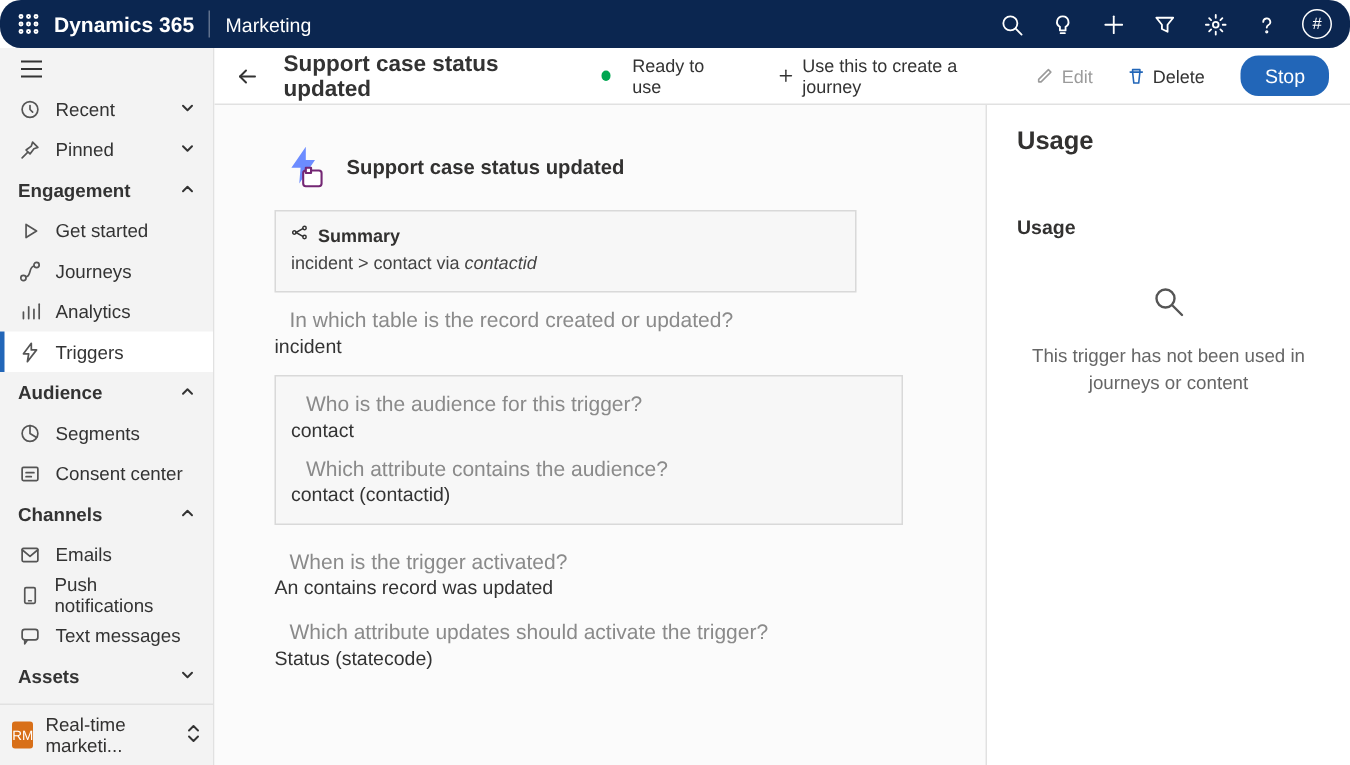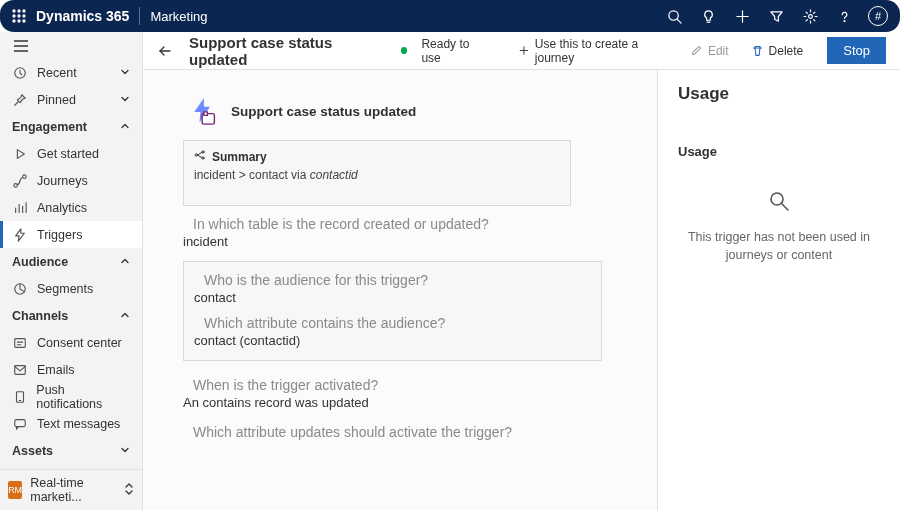--- a/index.html
+++ b/index.html
@@ -65,21 +65,21 @@
   .cmdbar .status-dot { width: 7px; height: 7px; border-radius: 50%; background: #00a650; margin-left: 10px; }
   .cmdbar .status-text { color: #333; font-size: 12px; }
   .cmdbar .spacer { flex: 1; }
   .cmdbar .cmd-item { display:flex; align-items:center; gap:5px; color:#333; font-size:12px; cursor:pointer; padding: 0 4px;}
   .cmdbar .cmd-item.muted { color:#9b9b9b; }
   .cmdbar .cmd-item.muted svg { stroke:#9b9b9b; }
   .stop-btn {
     background: var(--blue-btn);
     color: #fff;
     padding: 6px 16px;
-    border-radius: 0;
+    border-radius: 12px;
     font-size: 13px;
     cursor: pointer;
     margin-left: 6px;
   }
   
   .sidebar {
     position: absolute;
     top: var(--nav-h);
     left: 0;
     bottom: 0;
@@ -125,21 +125,21 @@
     flex: 1;
     padding: 26px 0 0 40px;
     overflow: auto;
   }
   .card-head { display:flex; align-items:center; gap:14px; margin-bottom: 14px; margin-left: 6px;}
   .card-head .bolt-icon svg { display:block; }
   .card-head .card-title { font-weight: 600; font-size: 13.5px; }
   .summary-box {
     border: 1px solid #d9d9d9;
     background: #f7f7f7;
-    padding: 8px 10px 23px;
+    padding: 8px 10px 12px;
     width: 388px;
     margin-bottom: 10px;
   }
   .summary-title { display:flex; align-items:center; gap:6px; font-weight:600; font-size:12px; margin-bottom:4px;}
   .summary-path { font-size:12px; color:#444;}
   .summary-path i { font-style: italic; }
   .q { font-size: 14px; color: var(--text-light); margin-top: 10px; margin-left: 10px; }
   .a { font-size: 13px; color: #333; margin-top: 2px; }
   .aud-box {
     border: 1px solid #d9d9d9;
@@ -308,35 +308,35 @@
   </div>
   <div class="row">
     <span class="icon">
         <svg width="14" height="14" viewBox="0 0 16 16">
           <circle cx="8" cy="8" r="6"></circle>
           <path d="M8 2v6l5 3"></path>
         </svg>
       </span>
     <span>Segments</span>
   </div>
+  <div class="row">
+    <span class="icon">
+        <svg width="14" height="14" viewBox="0 0 16 16">
+          <rect x="2" y="3" width="12" height="10" rx="1"></rect>
+          <line x1="5" y1="7" x2="11" y2="7"></line>
+          <line x1="5" y1="10" x2="9" y2="10"></line>
+        </svg>
+      </span>
+    <span>Consent center</span>
+  </div>
   <div class="row section">
     <span>Channels</span>
     <span class="chev"><svg width="10" height="10" viewBox="0 0 10 10">
           <polyline points="2 6.5 5 3.5 8 6.5"></polyline>
         </svg></span>
-  </div>
-  <div class="row">
-    <span class="icon">
-        <svg width="14" height="14" viewBox="0 0 16 16">
-          <rect x="2" y="3" width="12" height="10" rx="1"></rect>
-          <line x1="5" y1="7" x2="11" y2="7"></line>
-          <line x1="5" y1="10" x2="9" y2="10"></line>
-        </svg>
-      </span>
-    <span>Consent center</span>
   </div>
   <div class="row">
     <span class="icon">
         <svg width="14" height="14" viewBox="0 0 16 16">
           <rect x="2" y="3" width="12" height="10" rx="1"></rect>
           <polyline points="2 4 8 9 14 4"></polyline>
         </svg>
       </span>
     <span>Emails</span>
   </div>
@@ -446,20 +446,21 @@
       <div class="q" style="margin-top:0">Who is the audience for this trigger?</div>
       <div class="a">contact</div>
       <div class="q">Which attribute contains the audience?</div>
       <div class="a">contact (contactid)</div>
     </div>
 
     <div class="q" style="margin-top:16px">When is the trigger activated?</div>
     <div class="a">An contains record was updated</div>
 
     <div class="q" style="margin-top:14px">Which attribute updates should activate the trigger?</div>
+    <div class="a">Status (statecode)</div>
   </div>
 
   <div class="right-panel">
     <h2>Usage</h2>
     <div class="sub">Usage</div>
     <div class="magnifier">
       <svg width="24" height="24" viewBox="0 0 24 24" style="stroke:#555; stroke-width:1.6">
           <circle cx="10" cy="10" r="6"></circle>
           <line x1="15" y1="15" x2="21" y2="21"></line>
         </svg>

